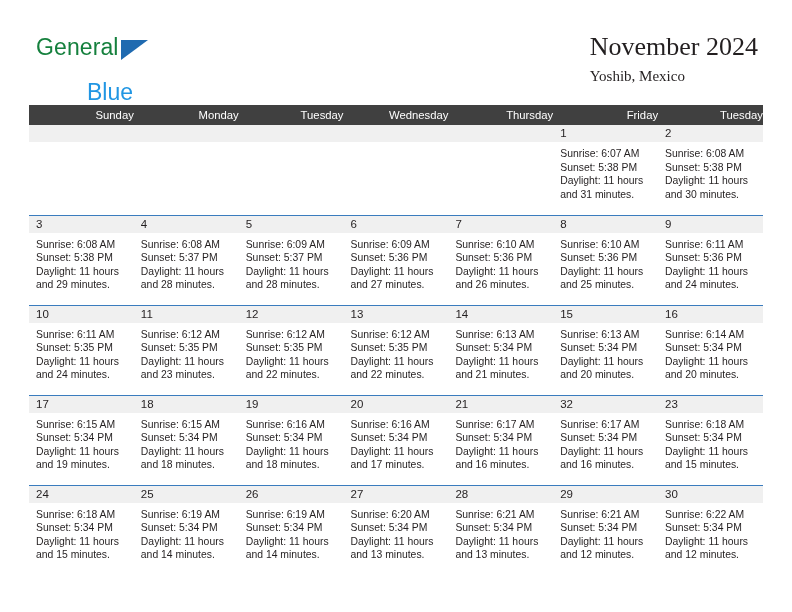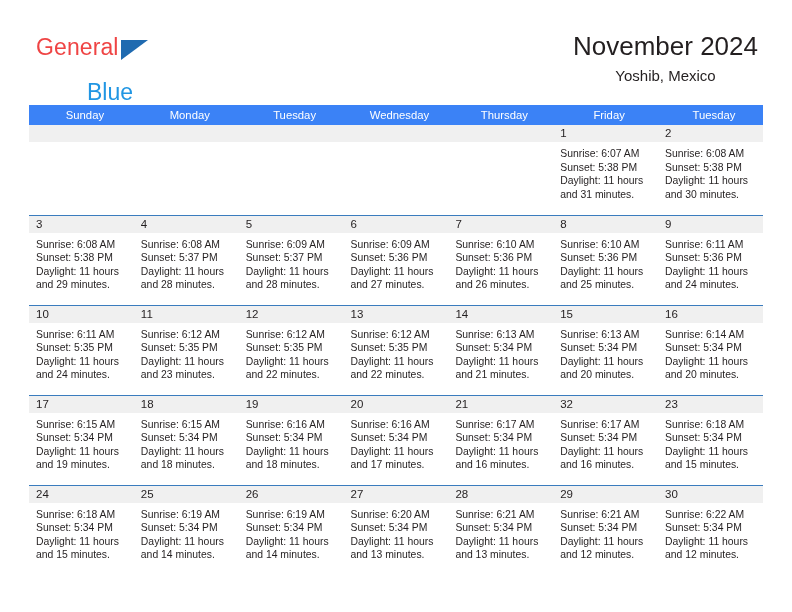--- a/index.html
+++ b/index.html
@@ -38,21 +38,21 @@
     top: 36px;
     width: 220px;
     height: 56px;
   }
   .brand-general {
     position: absolute;
     left: 0;
     top: 0;
     font-size: 23px;
     letter-spacing: 0.1px;
-    color: #ef4444;
+    color: #15803d;
     font-family: "Liberation Sans", sans-serif;
     line-height: 1;
   }
   .brand-triangle {
     position: absolute;
     left: 85px;
     top: 4px;
     width: 0;
     height: 0;
     border-left: 27px solid #1f6ab0;
@@ -65,21 +65,22 @@
     font-size: 23px;
     color: #2196e3;
     line-height: 1;
     margin-top: 23px;
   }
 
   .title-block {
     position: absolute;
     right: 34px;
     top: 32px;
-    text-align: center;
+    text-align: left;
+    font-family: Liberation Serif, serif;
   }
   .cal-title {
     font-size: 26px;
     font-weight: normal;
     color: #231f20;
     line-height: 1.15;
     white-space: nowrap;
   }
   .cal-subtitle {
     margin-top: 6px;
@@ -97,25 +98,25 @@
     width: 734px;
   }
 
   table.cal {
     width: 734px;
     border-collapse: collapse;
     table-layout: fixed;
   }
 
   thead th {
-    background: #3b82f6;
+    background: #404040;
     color: #ffffff;
     font-size: 11.3px;
     font-weight: normal;
-    text-align: center;
+    text-align: right;
     padding: 4px 0 4px 7px;
     height: 19px;
     border: none;
   }
 
   tbody td {
     vertical-align: top;
     padding: 0;
     border: none;
     border-top: 1px solid #3a7cbe;

